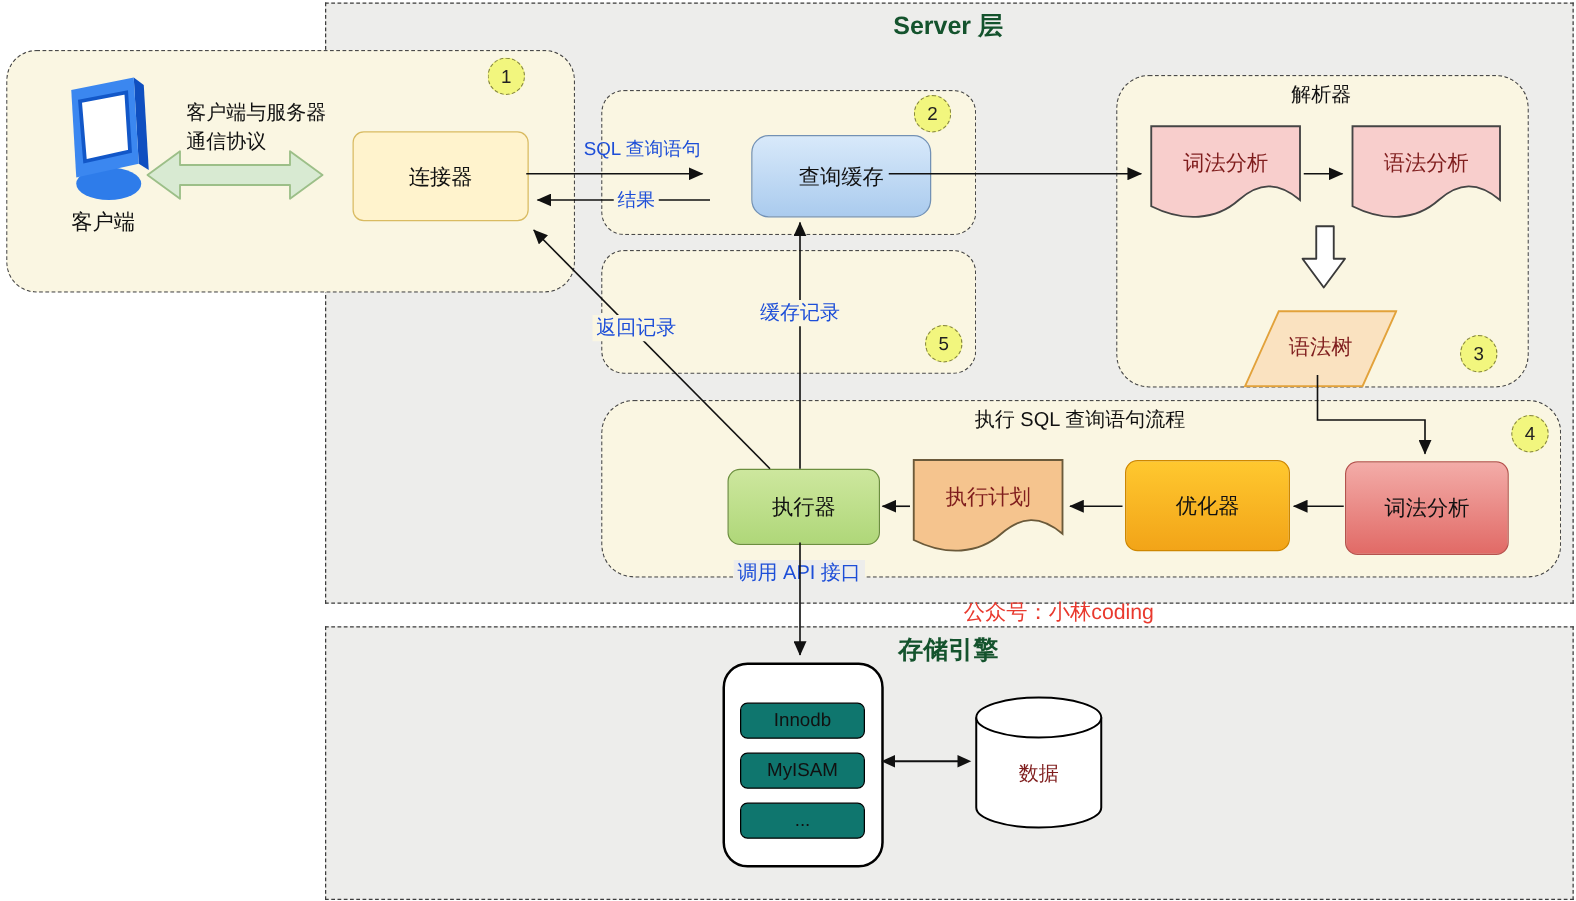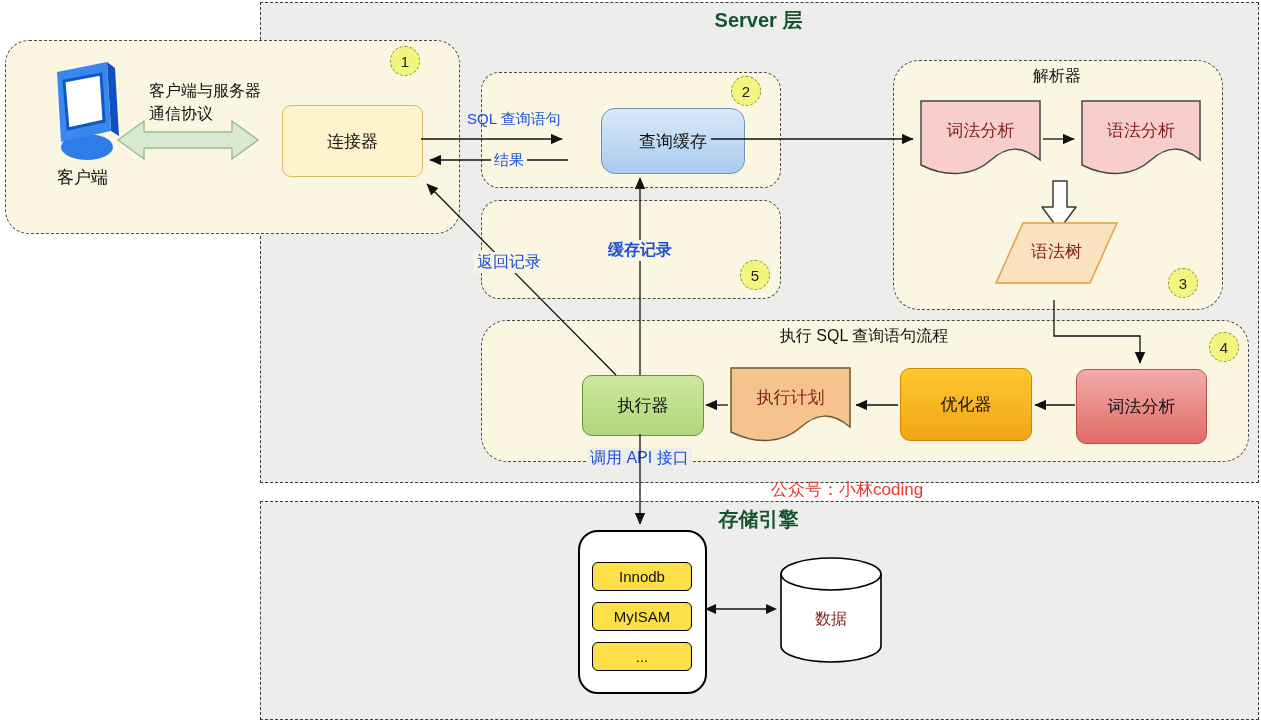--- a/index.html
+++ b/index.html
@@ -23,21 +23,21 @@
   .preproc{background:linear-gradient(#F3ACA8,#E16A66);border:1px solid #B5524E;border-radius:10px;}
   .badge{
     width:30px;height:30px;border-radius:50%;background:#F2F67E;border:1px dashed #8B8B40;
     display:flex;align-items:center;justify-content:center;font-size:15px;color:#222;box-sizing:border-box;
   }
   .lbl{position:absolute;font-size:16px;color:#1d4ed8;white-space:nowrap;}
   .shape-text{position:absolute;width:100%;text-align:center;font-size:17px;color:#7f1d1d;}
   
   .engine-wrap{background:#fff;border:2px solid #000;border-radius:20px;}
   .engine-btn{
-    position:absolute;left:12px;width:100px;height:29px;background:#fde047;border:1.5px solid #000;border-radius:6px;
+    position:absolute;left:12px;width:100px;height:29px;background:#0f766e;border:1.5px solid #000;border-radius:6px;
     display:flex;align-items:center;justify-content:center;font-size:15px;box-sizing:border-box;
   }
   svg{display:block;}
 </style>
 </head>
 <body>
 
 <div id="canvas">
 
   <div class="abs gray-zone" style="left:260px;top:2px;width:997px;height:479px;"></div>
@@ -96,21 +96,21 @@
     </svg>
     <div class="shape-text" style="top:20px;">语法分析</div>
   </div>
 
   <div class="abs" style="left:1041px;top:180px;">
     <svg width="36" height="52" viewBox="0 0 36 52">
       <polygon points="12,1 26,1 26,27 35,27 18,50 1,27 12,27" fill="#FFFFFF" stroke="#3a3a3a" stroke-width="1.5" stroke-linejoin="round"></polygon>
     </svg>
   </div>
 
-  <div class="abs" style="left:995px;top:222px;">
+  <div class="abs" style="left:995px;top:248px;">
     <svg width="123" height="62" viewBox="0 0 123 62">
       <polygon points="28,1 122,1 95,61 1,61" fill="#FAE2C0" stroke="#E2A23B" stroke-width="1.5"></polygon>
     </svg>
     <div class="shape-text" style="top:18px;">语法树</div>
   </div>
 
   <div class="abs node executor" style="left:582px;top:375px;width:120px;height:59px;">
     <span>执行器</span>
   </div>
   <div class="abs" style="left:729px;top:366px;">
@@ -172,21 +172,21 @@
     <line x1="1075" y1="405" x2="1035" y2="405" stroke="#111" stroke-width="1.3" marker-end="url(#ah)"></line>
     <line x1="898" y1="405" x2="856" y2="405" stroke="#111" stroke-width="1.3" marker-end="url(#ah)"></line>
     <line x1="728" y1="405" x2="706" y2="405" stroke="#111" stroke-width="1.3" marker-end="url(#ah)"></line>
     <line x1="714" y1="609" x2="768" y2="609" stroke="#111" stroke-width="1.5"></line>
     <polygon points="705,609 716,604 716,614" fill="#111"></polygon>
     <polygon points="777,609 766,604 766,614" fill="#111"></polygon>
   </svg>
 
   <div class="lbl" style="left:467px;top:110px;font-size:15px;z-index:6;">SQL 查询语句</div>
   <div class="lbl" style="left:491px;top:151px;font-size:15px;background:#FAF6E2;padding:0 3px;z-index:6;">结果</div>
-  <div class="lbl" style="left:605px;top:240px;background:#FAF6E2;padding:0 3px;z-index:6;font-weight:bold;">缓存记录</div>
+  <div class="lbl" style="left:605px;top:240px;background:#FAF6E2;padding:0 3px;z-index:6;">缓存记录</div>
   <div class="lbl" style="left:474px;top:252px;background:#FAF6E2;padding:0 3px;z-index:6;">返回记录</div>
   <div class="lbl" style="left:587px;top:448px;background:#EDEDEB;padding:0 3px;z-index:6;">调用 API 接口</div>
   <div class="lbl" style="left:771px;top:478px;color:#E9392E;font-size:17px;z-index:6;">公众号：小林coding</div>
 
   <svg class="abs" style="left:0;top:0;z-index:7;" width="1261" height="721" viewBox="0 0 1261 721">
     <defs>
       <marker id="ah2" markerWidth="10" markerHeight="8" refX="8.5" refY="4" orient="auto">
         <path d="M0,0 L9,4 L0,8 Z" fill="#111"></path>
       </marker>
     </defs>

